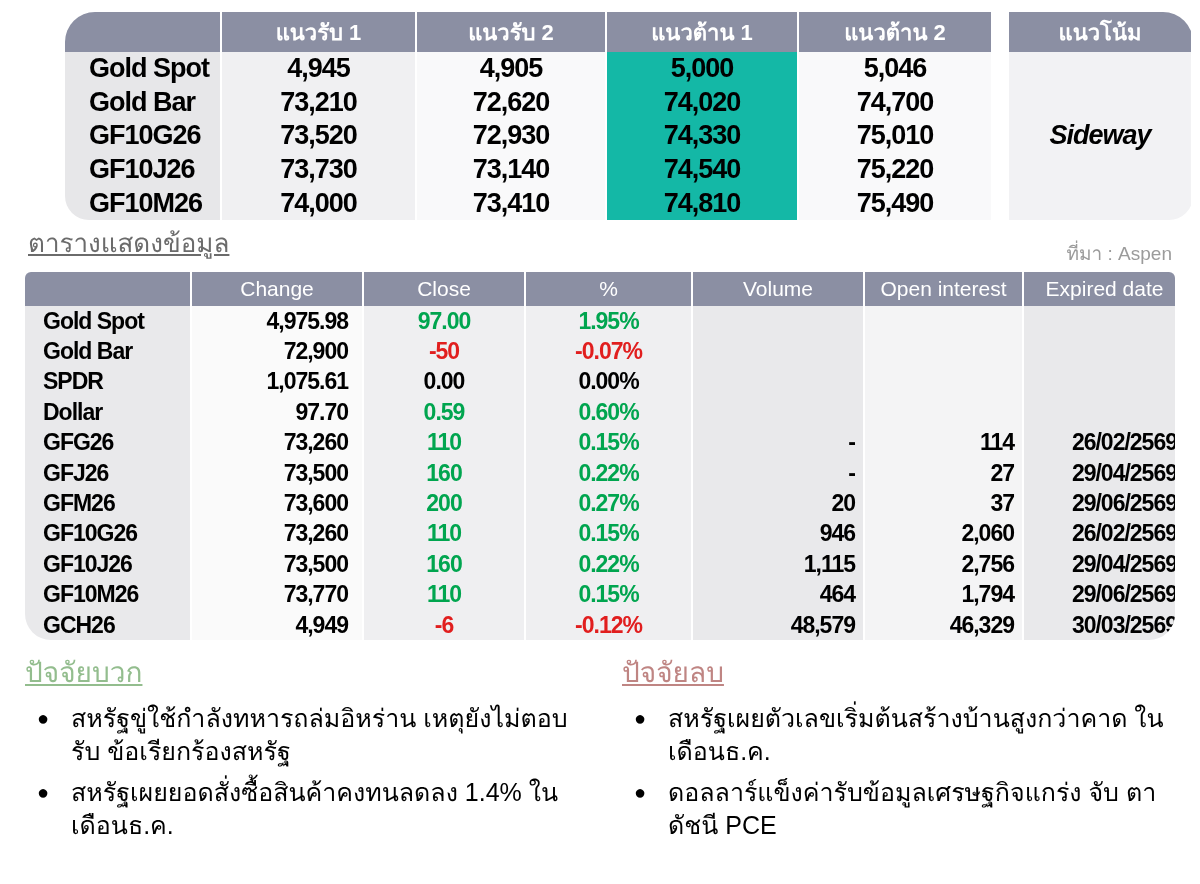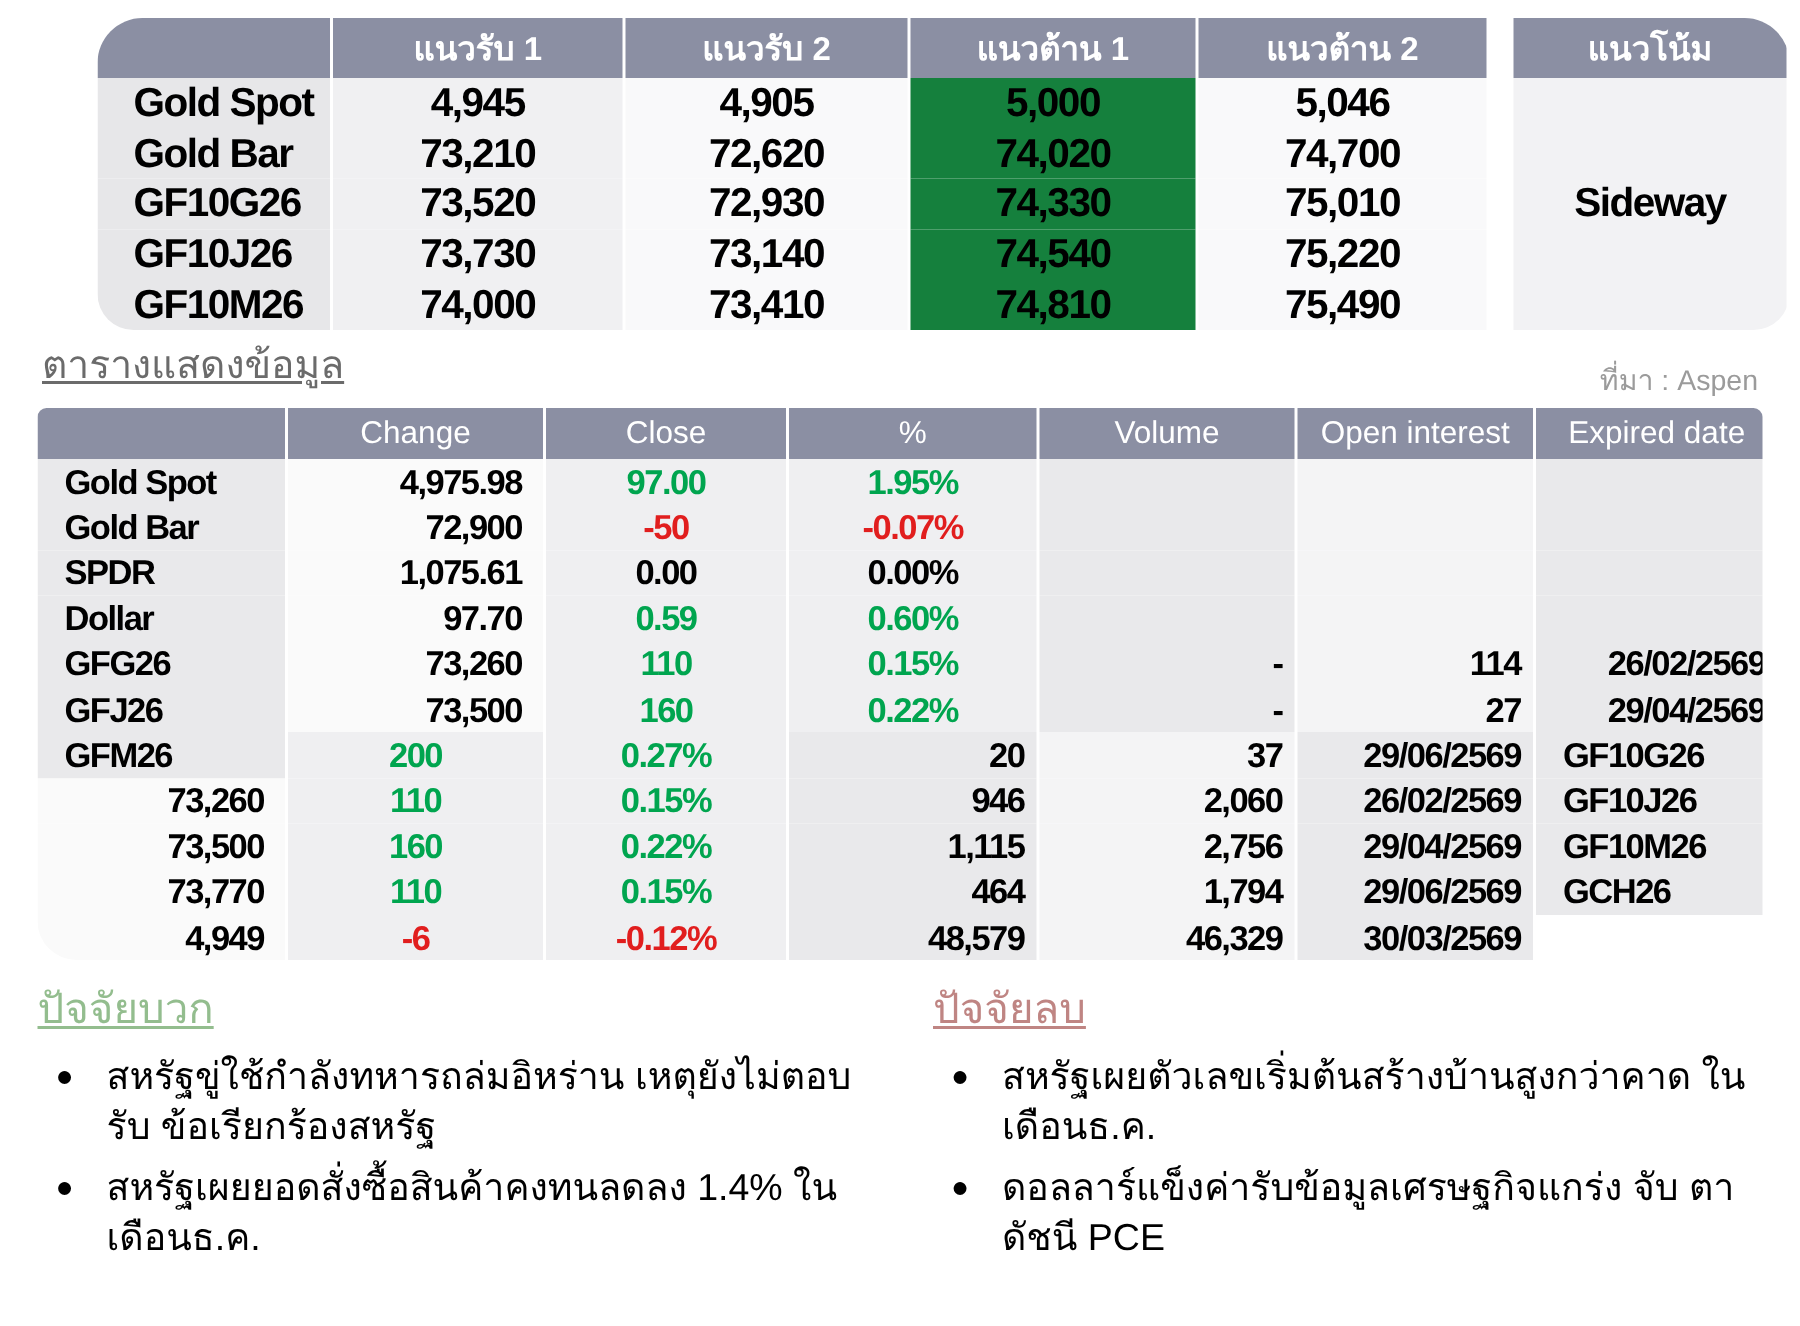--- a/index.html
+++ b/index.html
@@ -19,25 +19,25 @@
   #levels{left:65px;top:12px;width:1128px;
           grid-template-columns:155px 193px 188px 190px 192px 198px;
           grid-template-rows:40px repeat(5,33.6px);
           border-radius:30px 30px 24px 24px;}
   #levels .th{font-size:22px;font-weight:600;}
   #levels .td{font-size:27px;}
   #levels .name{font-weight:bold;letter-spacing:-1px;padding-left:24px;}
   #levels .c0{background:#e7e7e9;}
   #levels .c1{background:#f0f0f2;}
   #levels .c2{background:#f9f9fa;}
-  #levels .c3{background:#15803d;}
+  #levels .c3{background:#14b8a6;}
   #levels .c4{background:#f9f9fa;}
   #levels .c5{background:#f2f2f4;margin-left:16px;}
   #levels .th.c0,#levels .th.c1,#levels .th.c2,#levels .th.c3,#levels .th.c4,#levels .th.c5{background:#8b8fa3;}
-  #levels .trend{justify-content:center;font-size:27px;}
+  #levels .trend{justify-content:center;font-size:27px;font-style:italic;}
 
   
   #tbl-title{position:absolute;left:28px;top:222px;font-size:26px;color:#6b6b6b;
              text-decoration:underline;}
   #source{position:absolute;right:28px;top:238px;font-size:19px;color:#9b9b9b;}
 
   
   #dtable{left:25px;top:272px;width:1150px;
           grid-template-columns:165px 170px 160px 165px 170px 157px 161px;
           grid-template-rows:34px repeat(11,30.4px);
@@ -155,20 +155,21 @@
       <div class="td c5 num right2">114</div>
       <div class="td c6 num right2">26/02/2569</div>
       <div class="td c0 name">GFJ26</div>
       <div class="td c1 num right">73,500</div>
       <div class="td c2 num ctr tone-up">160</div>
       <div class="td c3 num ctr tone-up">0.22%</div>
       <div class="td c4 num right2">-</div>
       <div class="td c5 num right2">27</div>
       <div class="td c6 num right2">29/04/2569</div>
       <div class="td c0 name">GFM26</div>
+      <div class="td c1 num right">73,600</div>
       <div class="td c2 num ctr tone-up">200</div>
       <div class="td c3 num ctr tone-up">0.27%</div>
       <div class="td c4 num right2">20</div>
       <div class="td c5 num right2">37</div>
       <div class="td c6 num right2">29/06/2569</div>
       <div class="td c0 name">GF10G26</div>
       <div class="td c1 num right">73,260</div>
       <div class="td c2 num ctr tone-up">110</div>
       <div class="td c3 num ctr tone-up">0.15%</div>
       <div class="td c4 num right2">946</div>

